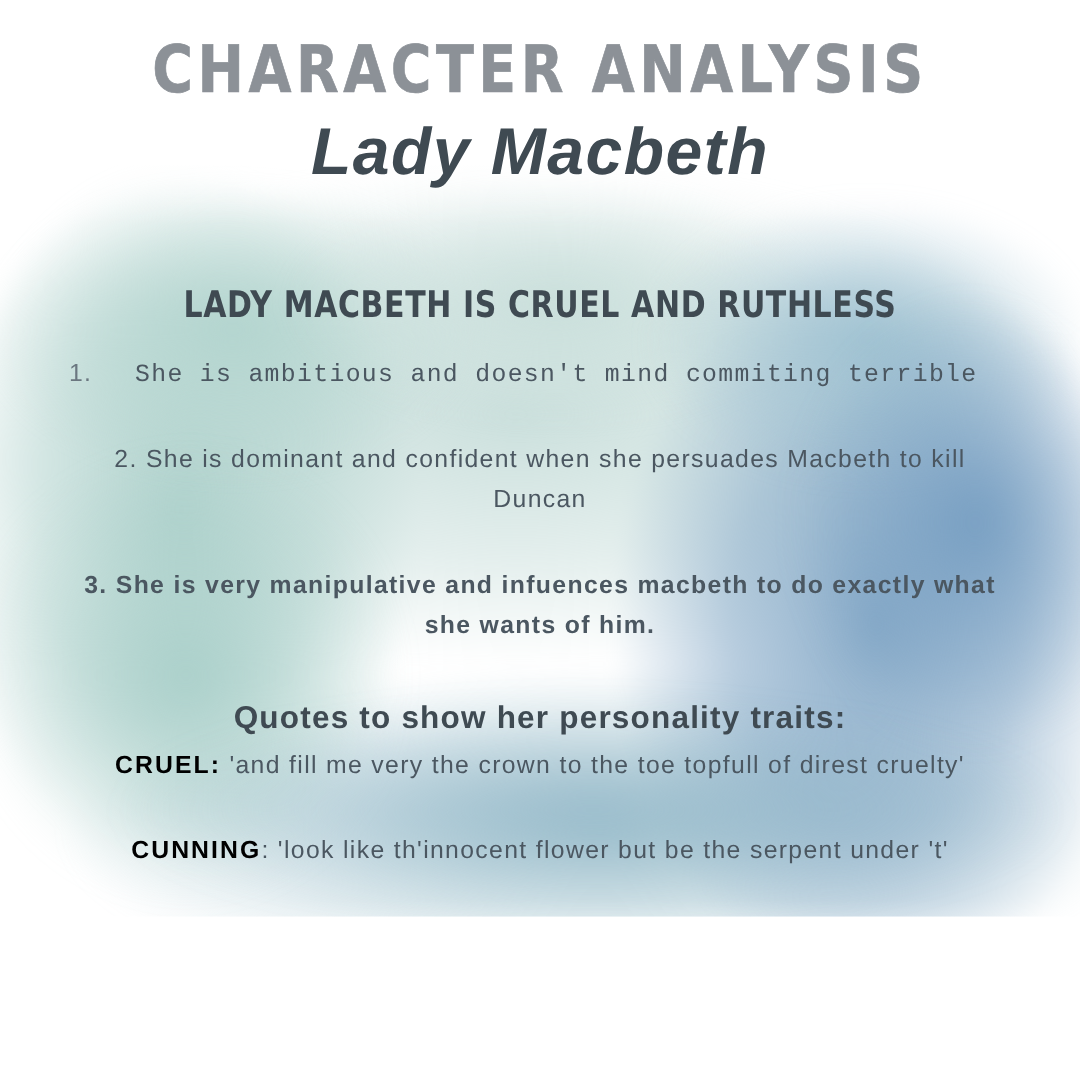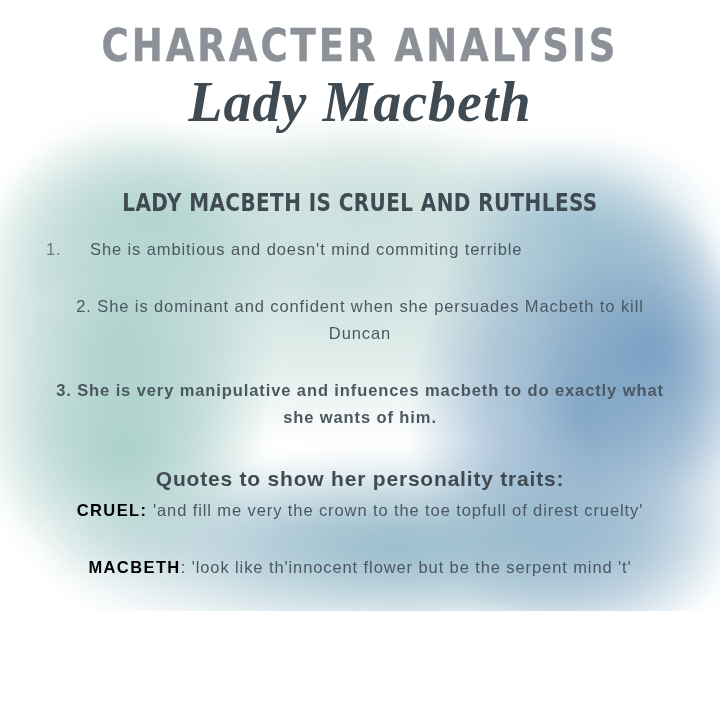--- a/index.html
+++ b/index.html
@@ -146,22 +146,22 @@
     font-weight: bold;
     letter-spacing: 3px;
     color: #8c9197;
     -webkit-text-stroke: 0.4px #8c9197;
     transform: scaleY(1.18);
     transform-origin: top center;
   }
 
   .title {
     margin: 18px 0 0 0;
-    font-family: Liberation Serif, serif;
-    font-size: 56px;
+    font-family: Liberation Sans, sans-serif;
+    font-size: 44px;
     line-height: 48px;
     font-style: italic;
     font-weight: bold;
     letter-spacing: 1px;
     color: #3f4a52;
   }
 
   .subhead {
     margin: 62px 0 0 0;
     font-family: "DejaVu Sans", sans-serif;
@@ -189,20 +189,21 @@
     padding-left: 20px;
     padding-right: 34px;
   }
   .point-1 .num {
     display: inline-block;
     width: 44px;
     color: #6b7780;
   }
   .point-1 .body {
     display: inline;
+    font-family: Liberation Mono, monospace;
   }
   .point-1 .line2 {
     display: block;
     padding-left: 44px;
   }
 
   .point-2 {
     margin-top: 30px;
     padding: 0 30px;
   }
@@ -274,17 +275,17 @@
     <p class="point point-3">3. She is very manipulative and infuences macbeth to do exactly what she wants of him.</p>
 
     <p class="quotes-heading">Quotes to show her personality traits:</p>
 
     <p class="quote">
       <span class="lbl">CRUEL:</span>
       <span>'and fill me very the crown to the toe topfull of direst cruelty'</span>
     </p>
 
     <p class="quote second">
-      <span class="lbl">MACBETH</span><span>: 'look like th'innocent flower but be the serpent mind 't'</span>
+      <span class="lbl">CUNNING</span><span>: 'look like th'innocent flower but be the serpent under 't'</span>
     </p>
 
   </div>
 </div>
 
 </body></html>

